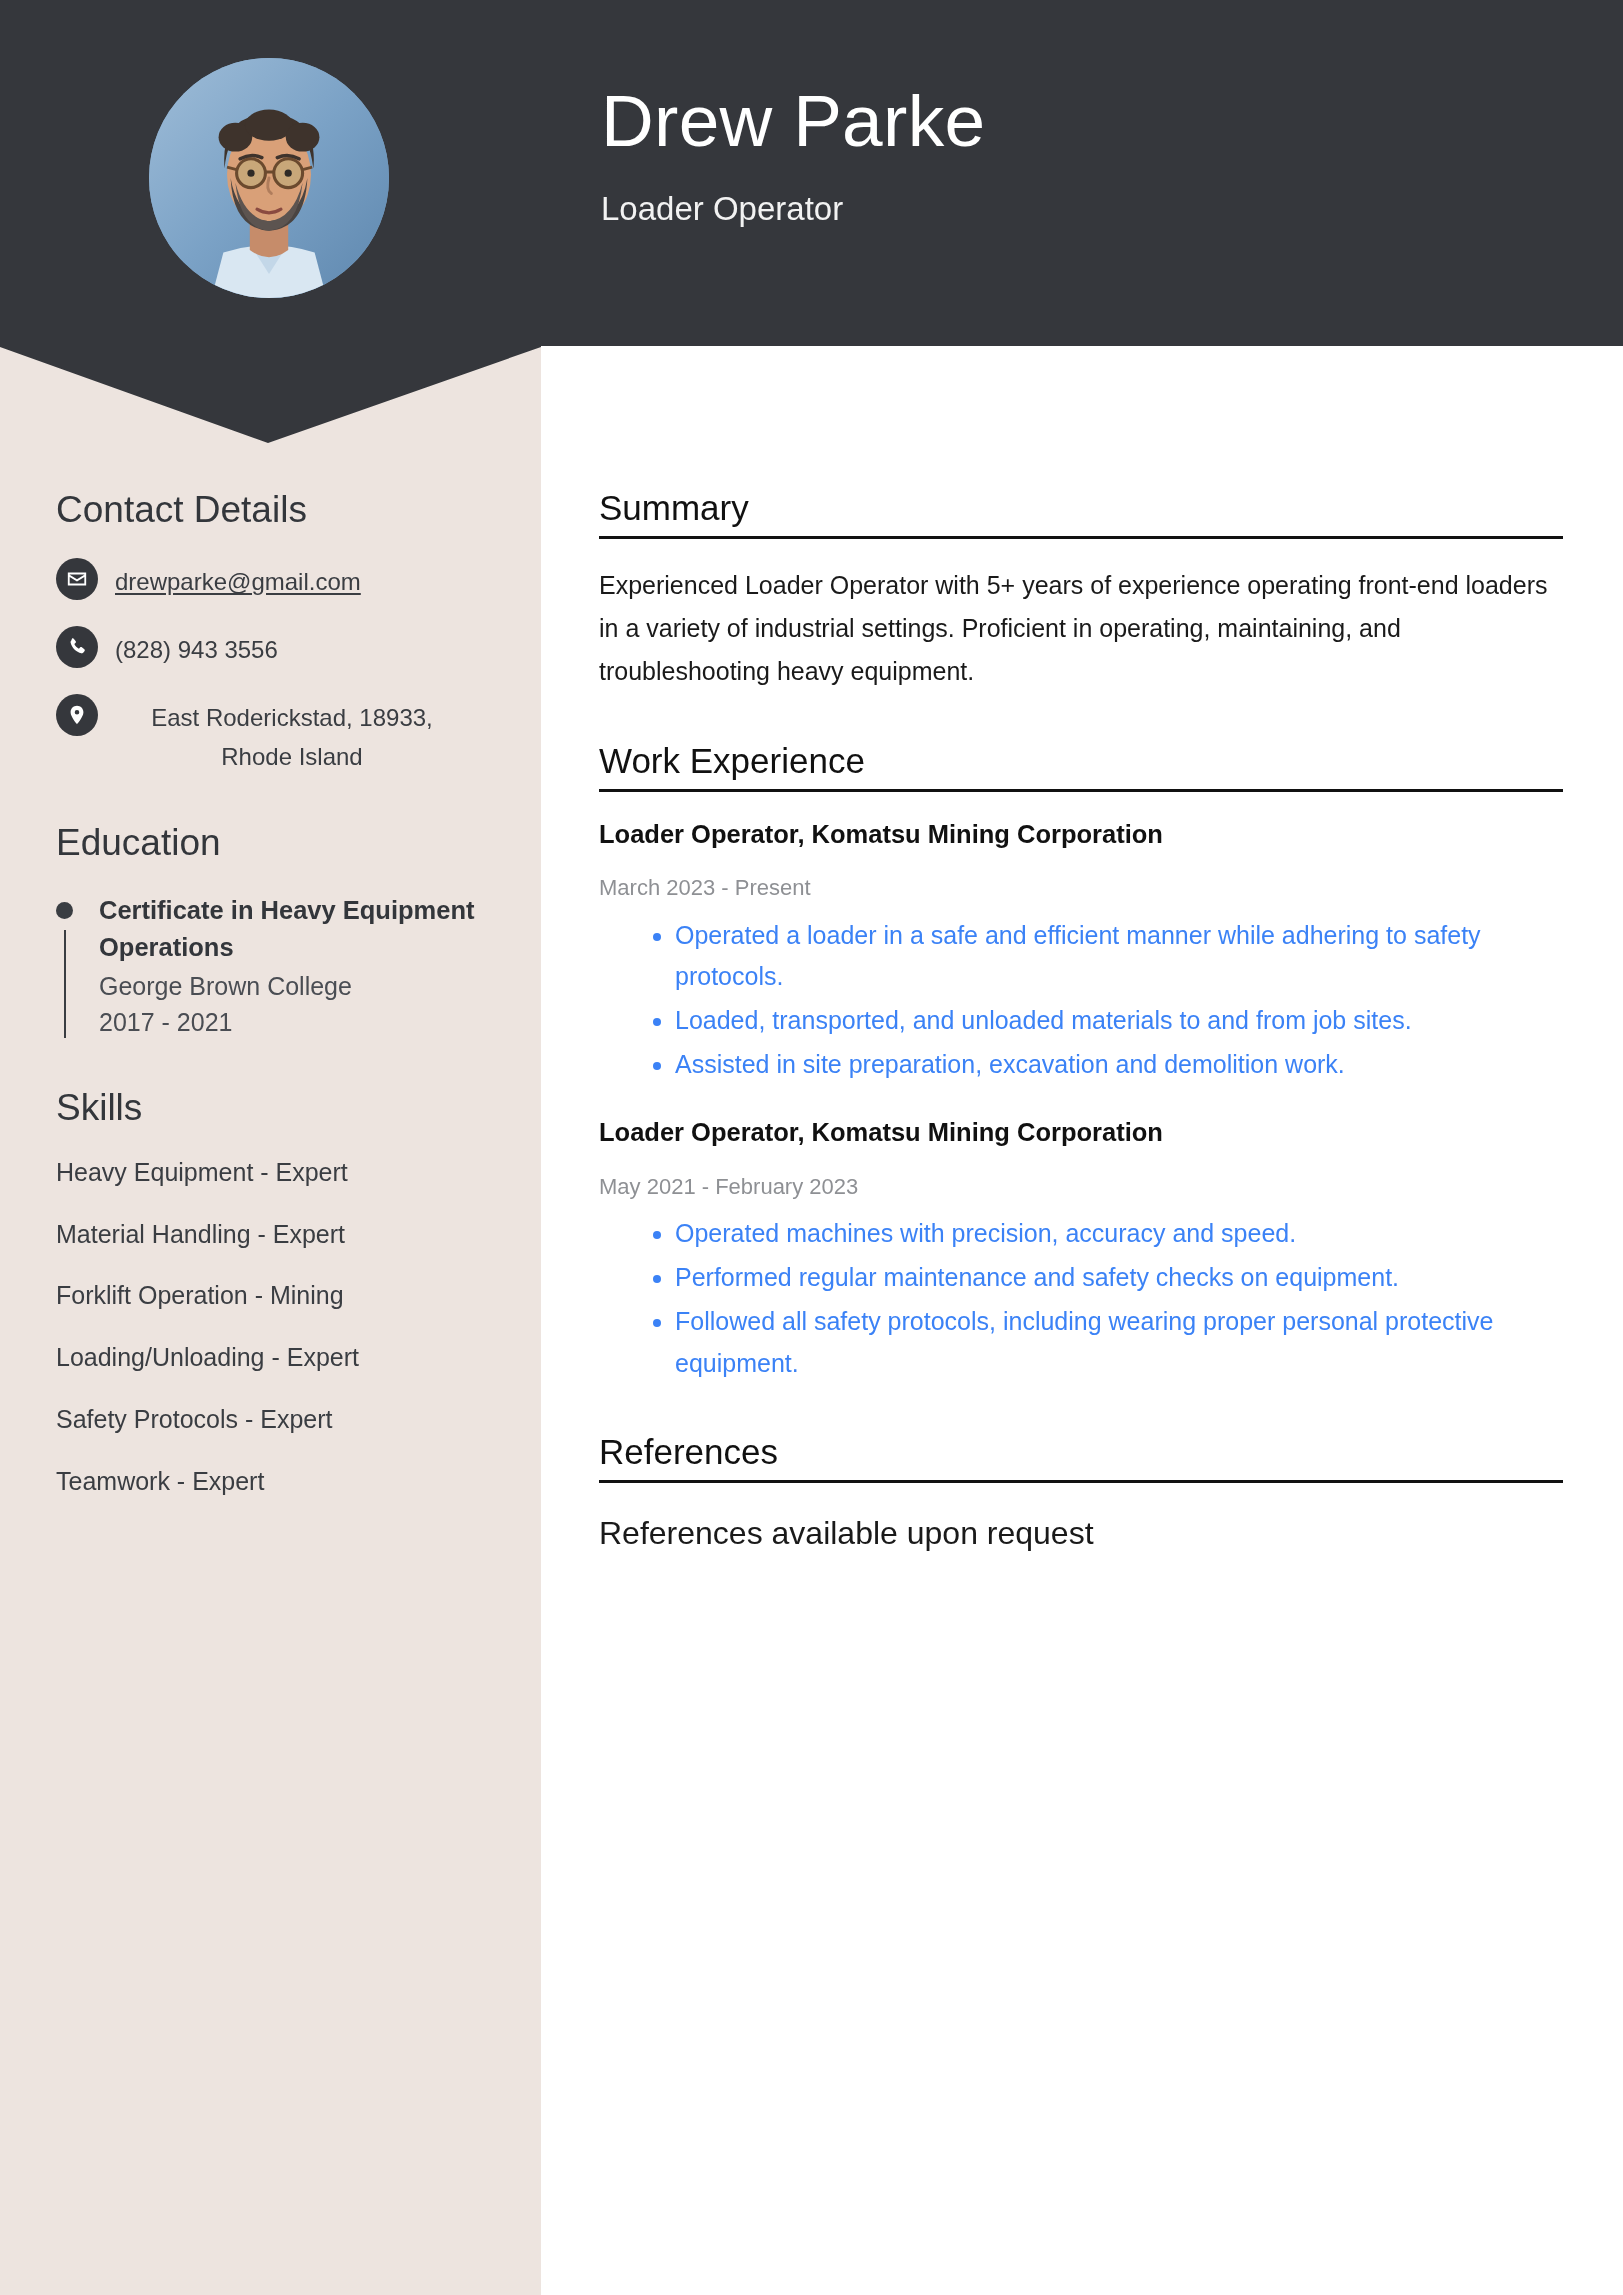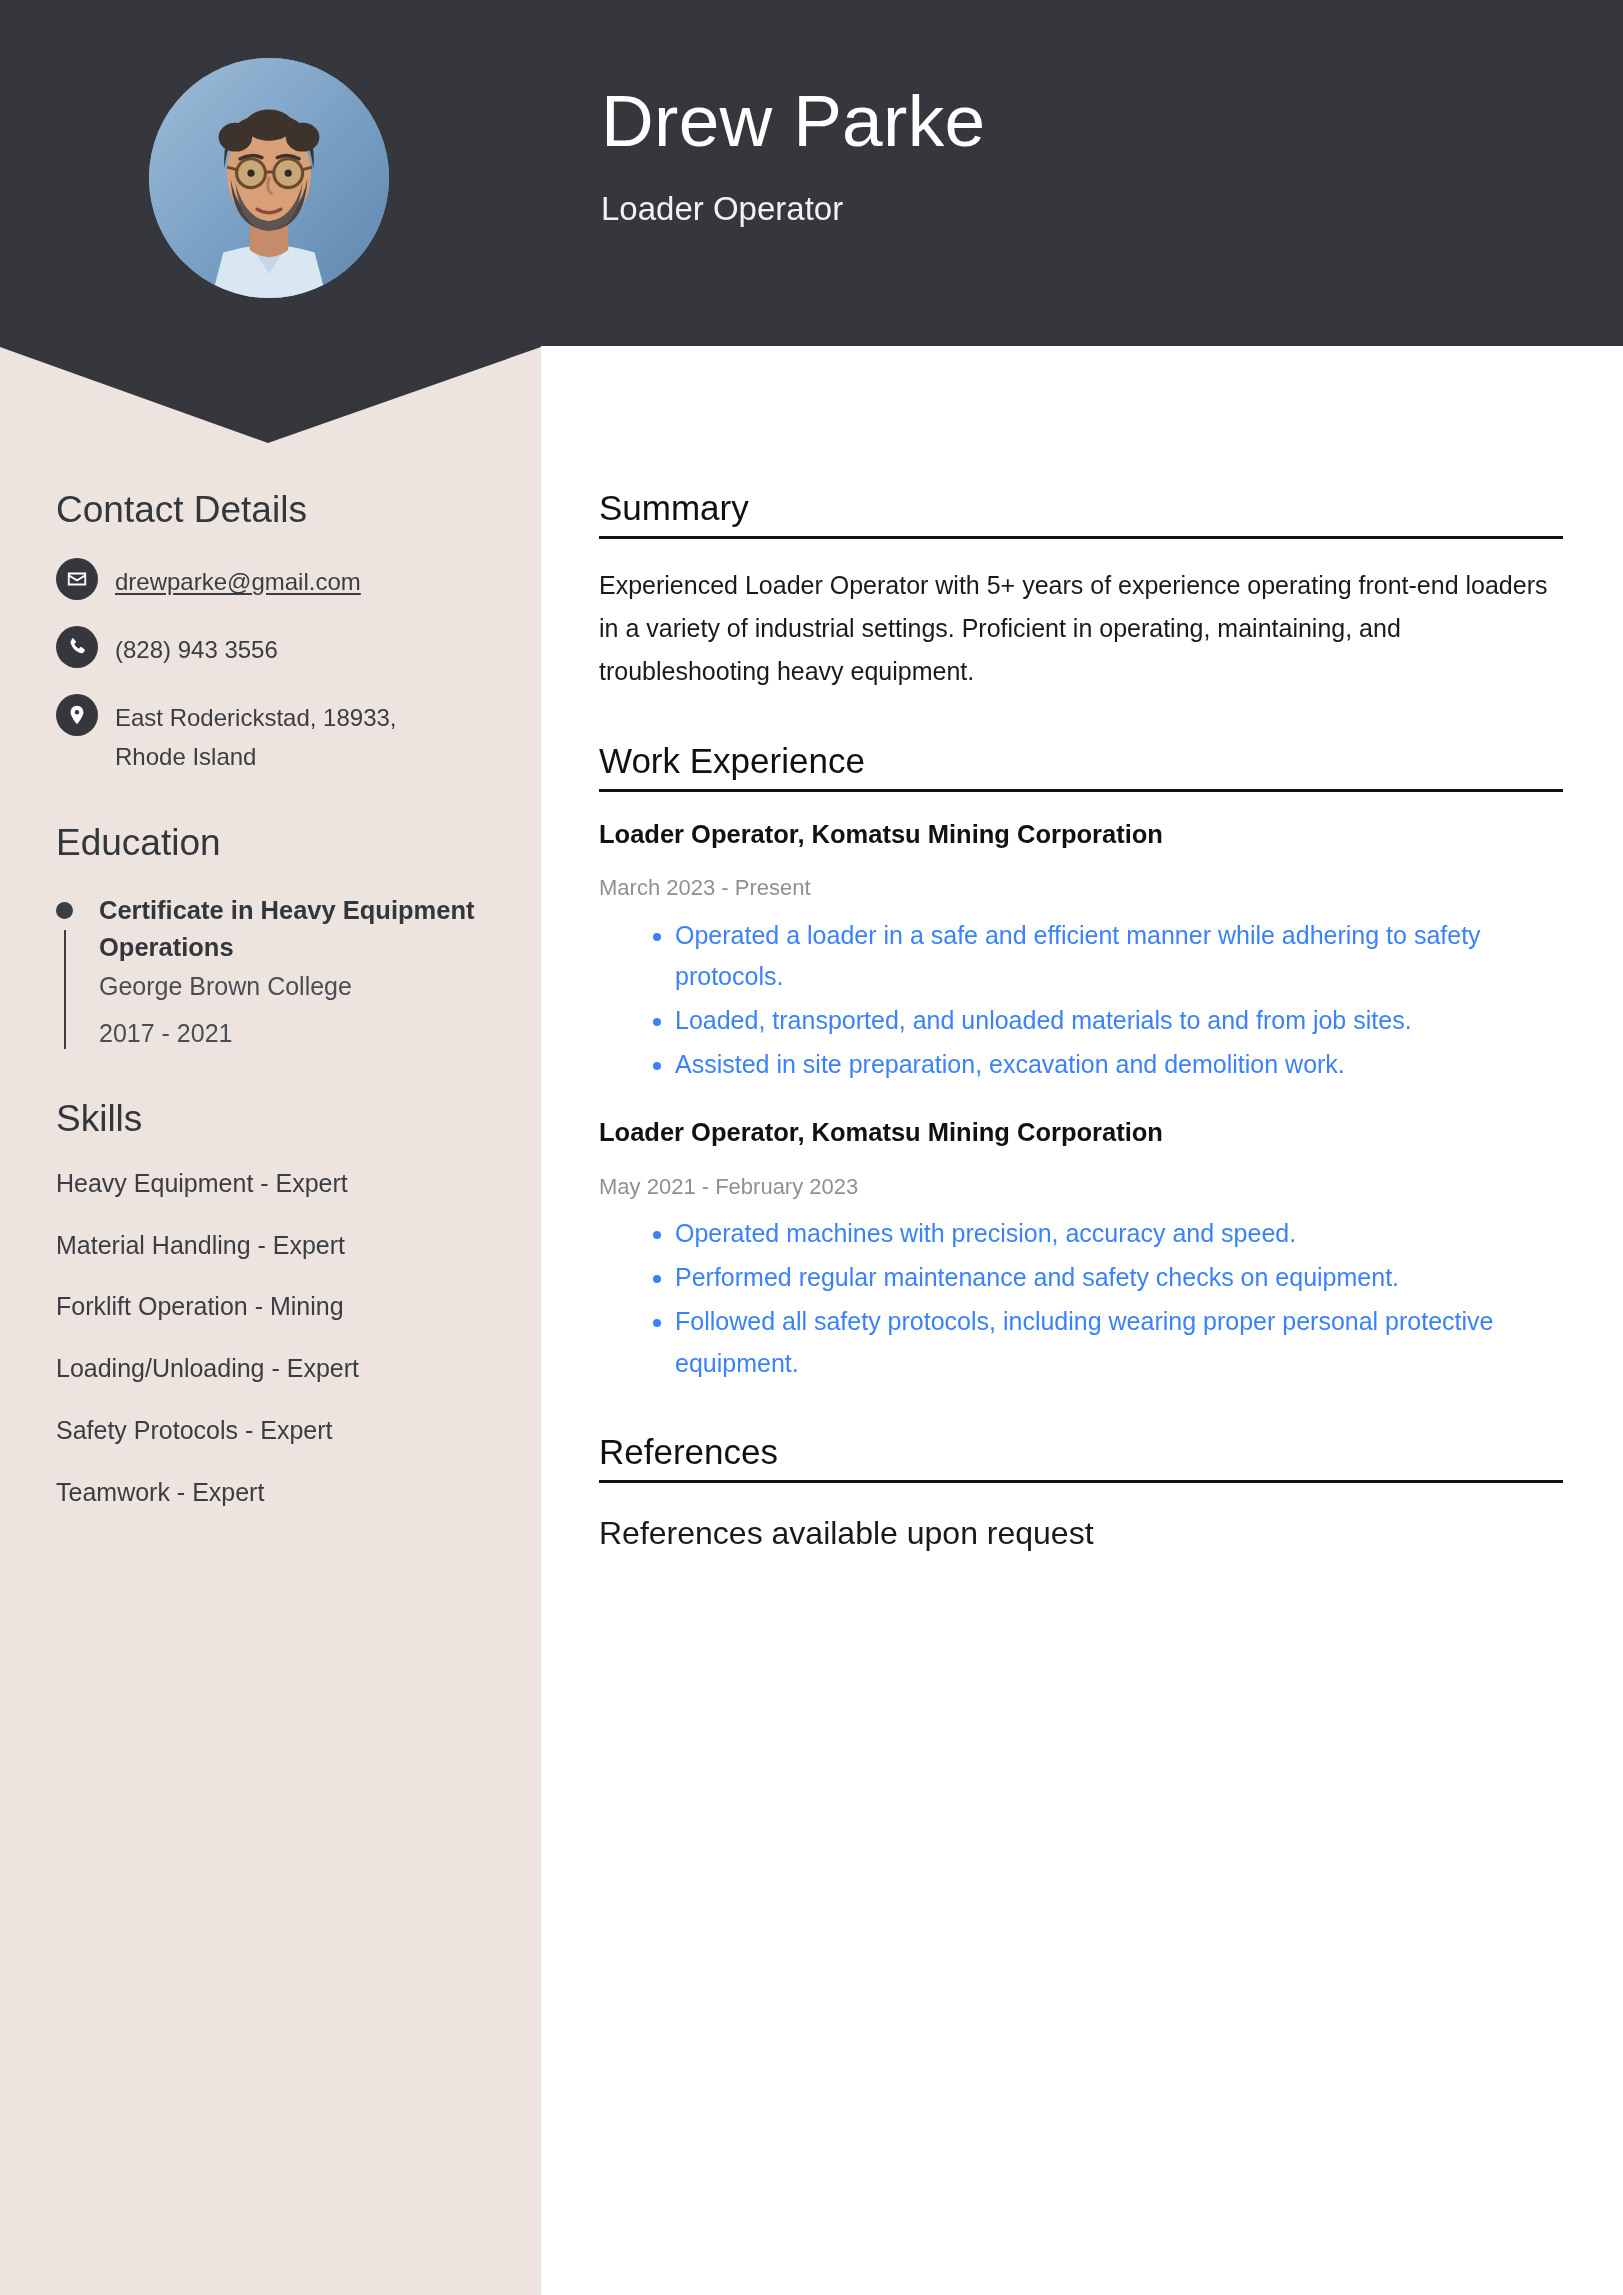--- a/index.html
+++ b/index.html
@@ -115,20 +115,21 @@
     color: #33363B;
     margin-bottom: 27.5px;
     line-height: 1.1;
   }
   .side-section { margin-bottom: 47px; }
 
   .contact-row {
     display: flex;
     align-items: flex-start;
     margin-bottom: 23.6px;
+    text-align: center;
   }
   .contact-icon {
     flex: 0 0 auto;
     width: 42px;
     height: 42px;
     border-radius: 50%;
     background: #35373C;
     display: flex;
     align-items: center;
     justify-content: center;
@@ -180,21 +181,21 @@
     font-weight: 400;
     color: #4A4D53;
     line-height: 1.45;
     margin-top: 2.6px;
   }
   .edu-dates {
     font-size: 25px;
     font-weight: 400;
     color: #4A4D53;
     line-height: 1.45;
-    margin-top: 11px;
+    margin-top: 0;
   }
 
   
   .skill-item {
     font-size: 25px;
     color: #3A3D42;
     line-height: 1.35;
     margin-bottom: 28px;
   }
   .skill-item:last-child { margin-bottom: 0; }

